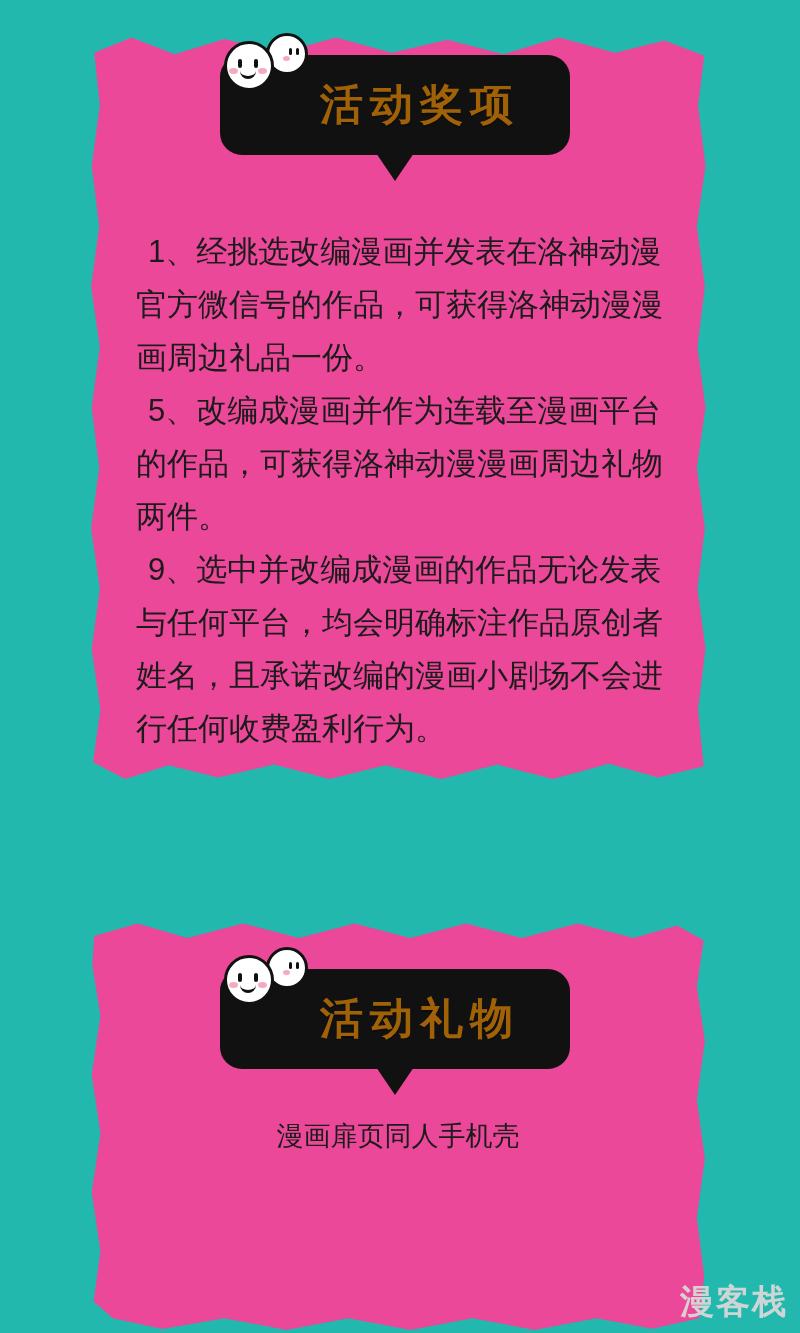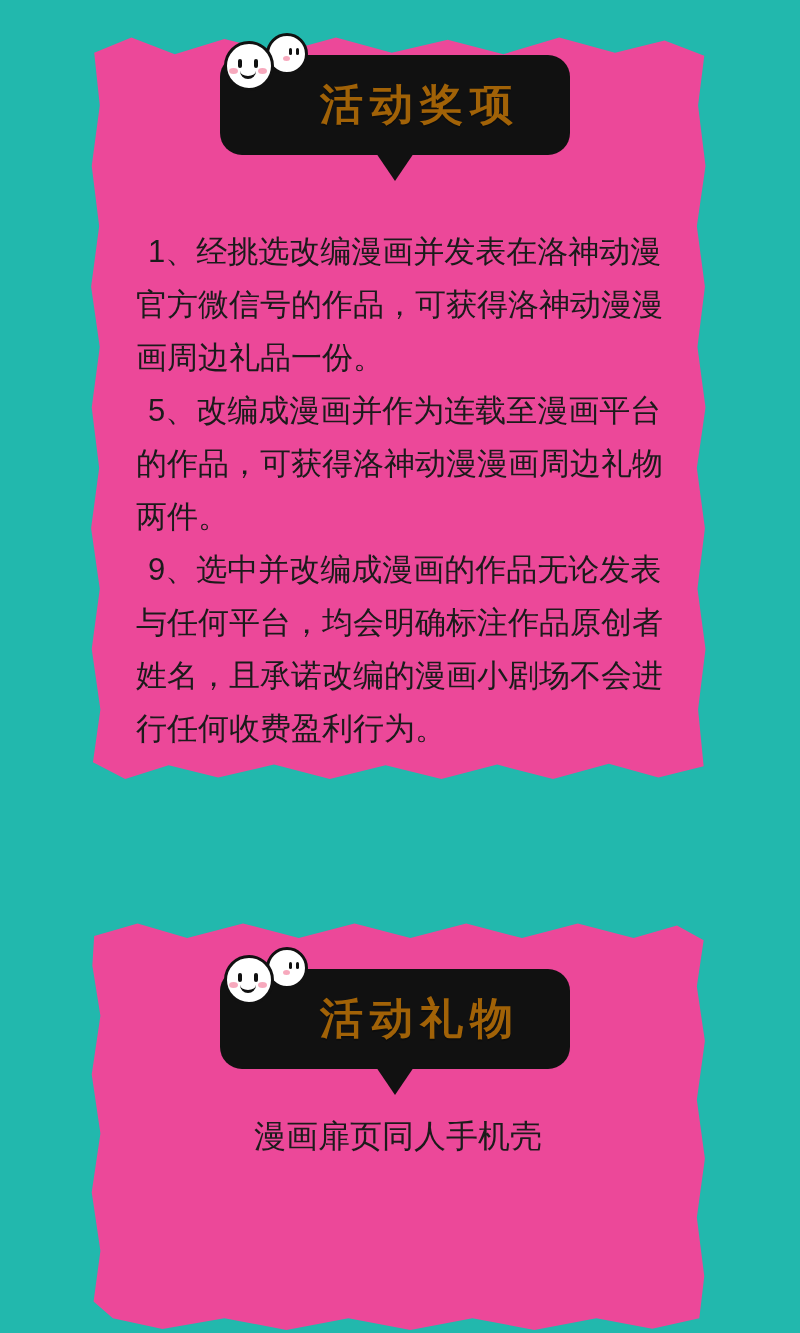--- a/index.html
+++ b/index.html
@@ -184,21 +184,21 @@
   .awards-item {
     text-indent: 12px;
   }
   .gifts-text {
     position: absolute;
     left: 0;
     top: 195px;
     width: 100%;
     text-align: center;
     color: #1b1b1b;
-    font-size: 32px;
+    font-size: 27px;
     line-height: 52px;
   }
 
   
   .watermark {
     position: absolute;
     right: 12px;
     bottom: 8px;
     color: #d8d8d8;
     font-size: 34px;
@@ -273,14 +273,15 @@
           <span class="eye r"></span>
           <span class="mouth"></span>
           <span class="blush l"></span>
           <span class="blush r"></span>
         </div>
       </div>
     </div>
 
   </div>
 
+  <div class="watermark">漫客栈</div>
 
 </div>
 
 </body></html>

